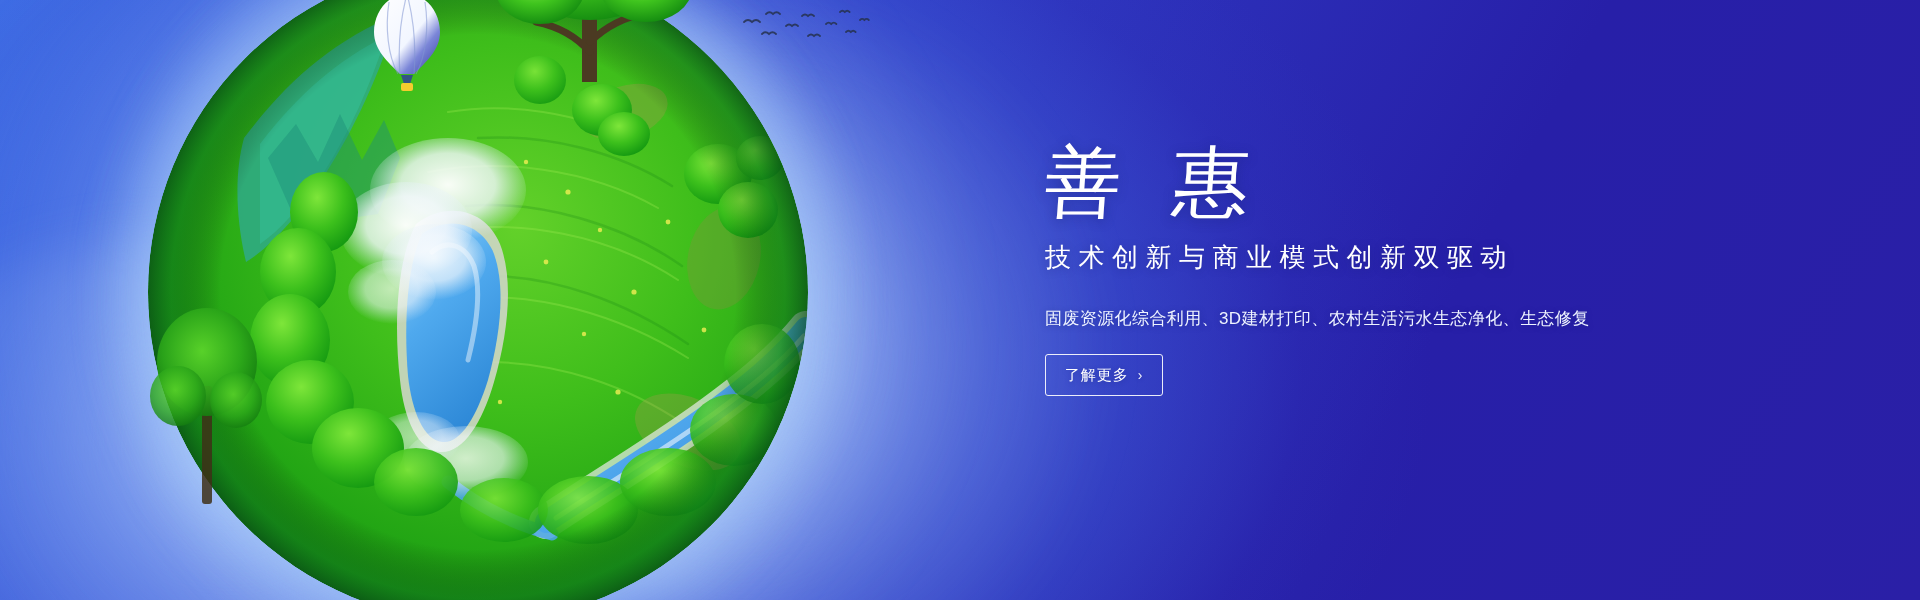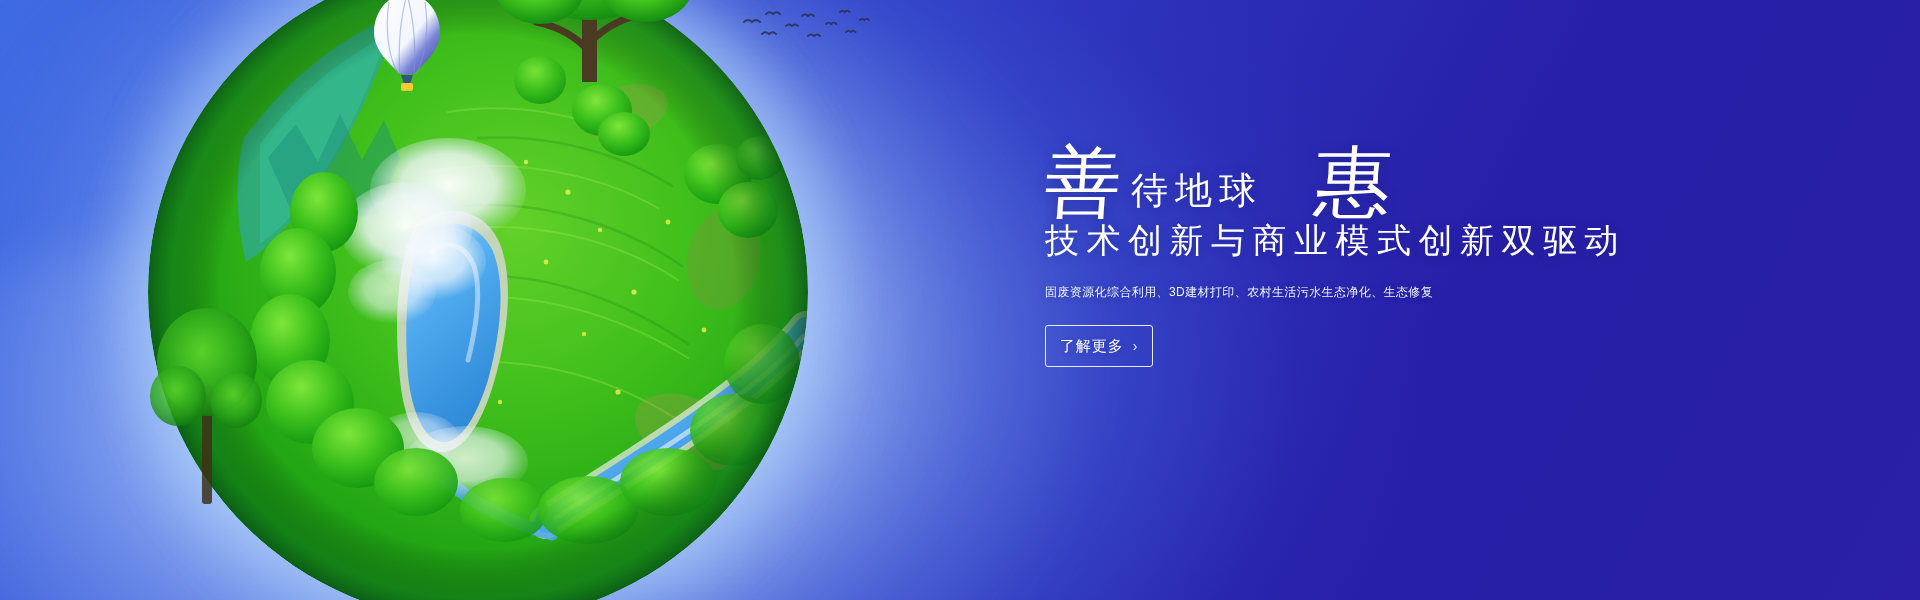--- a/index.html
+++ b/index.html
@@ -43,28 +43,28 @@
   .content{ position:absolute; left:1045px; top:126px; width:700px; }
 
   .headline{ display:flex; align-items:flex-end; height:92px; color:#ffffff;
              text-shadow:0 2px 12px rgba(20,30,110,0.45); white-space:nowrap; }
   .calli{ font-family:"DejaVu Serif","Liberation Serif",serif; font-size:76px; line-height:0.95;
           font-weight:400; letter-spacing:0; transform:skewX(-4deg); }
   .calli-rest{ font-family:"DejaVu Serif","Liberation Serif",serif; font-size:37px; line-height:1;
                letter-spacing:7px; padding:0 0 9px 10px; }
   .gap{ width:52px; }
 
-  .subtitle{ color:#ffffff; font-size:34px; letter-spacing:7.5px;
+  .subtitle{ margin-top:22px; color:#ffffff; font-size:26px; letter-spacing:7.5px;
              white-space:nowrap; text-shadow:0 1px 8px rgba(20,30,110,0.4); }
 
-  .desc{ margin-top:20px; color:#eef3ff; font-size:12px; letter-spacing:0.4px;
+  .desc{ margin-top:32px; color:#eef3ff; font-size:17px; letter-spacing:0.4px;
          white-space:nowrap; text-shadow:0 1px 6px rgba(20,30,110,0.4); }
 
   .cta{ margin-top:24px; display:inline-flex; align-items:center; justify-content:center; gap:9px;
-        width:108px; height:42px; border:1px solid rgba(255,255,255,0.9); border-radius:3px;
+        width:118px; height:42px; border:1px solid rgba(255,255,255,0.9); border-radius:3px;
         color:#ffffff; font-size:15px; letter-spacing:1px; background:transparent; cursor:pointer;
         text-shadow:0 1px 5px rgba(20,30,110,0.35); }
   .cta .chev{ font-size:14px; opacity:0.95; }
 </style>
 </head>
 <body>
 
 <div class="banner">
 
   <div class="wisp w1"></div>
@@ -264,21 +264,20 @@
     <rect x="52" y="86" width="10" height="118" rx="3" fill="#3e3018" opacity="0.85"></rect>
     <ellipse cx="57" cy="62" rx="50" ry="54" fill="url(#sideC)" opacity="0.9"></ellipse>
     <ellipse cx="28" cy="96" rx="28" ry="30" fill="url(#sideC)" opacity="0.8"></ellipse>
     <ellipse cx="86" cy="100" rx="26" ry="28" fill="url(#sideC)" opacity="0.8"></ellipse>
   </svg>
 
   <div class="content">
 
     <div class="headline">
       <span class="calli">善</span>
-      <span class="calli-rest">待地球</span>
       <span class="gap"></span>
       <span class="calli">惠</span>
     </div>
 
     <div class="subtitle">技术创新与商业模式创新双驱动</div>
 
     <div class="desc">固废资源化综合利用、3D建材打印、农村生活污水生态净化、生态修复</div>
 
     <button class="cta">
       <span>了解更多</span>

